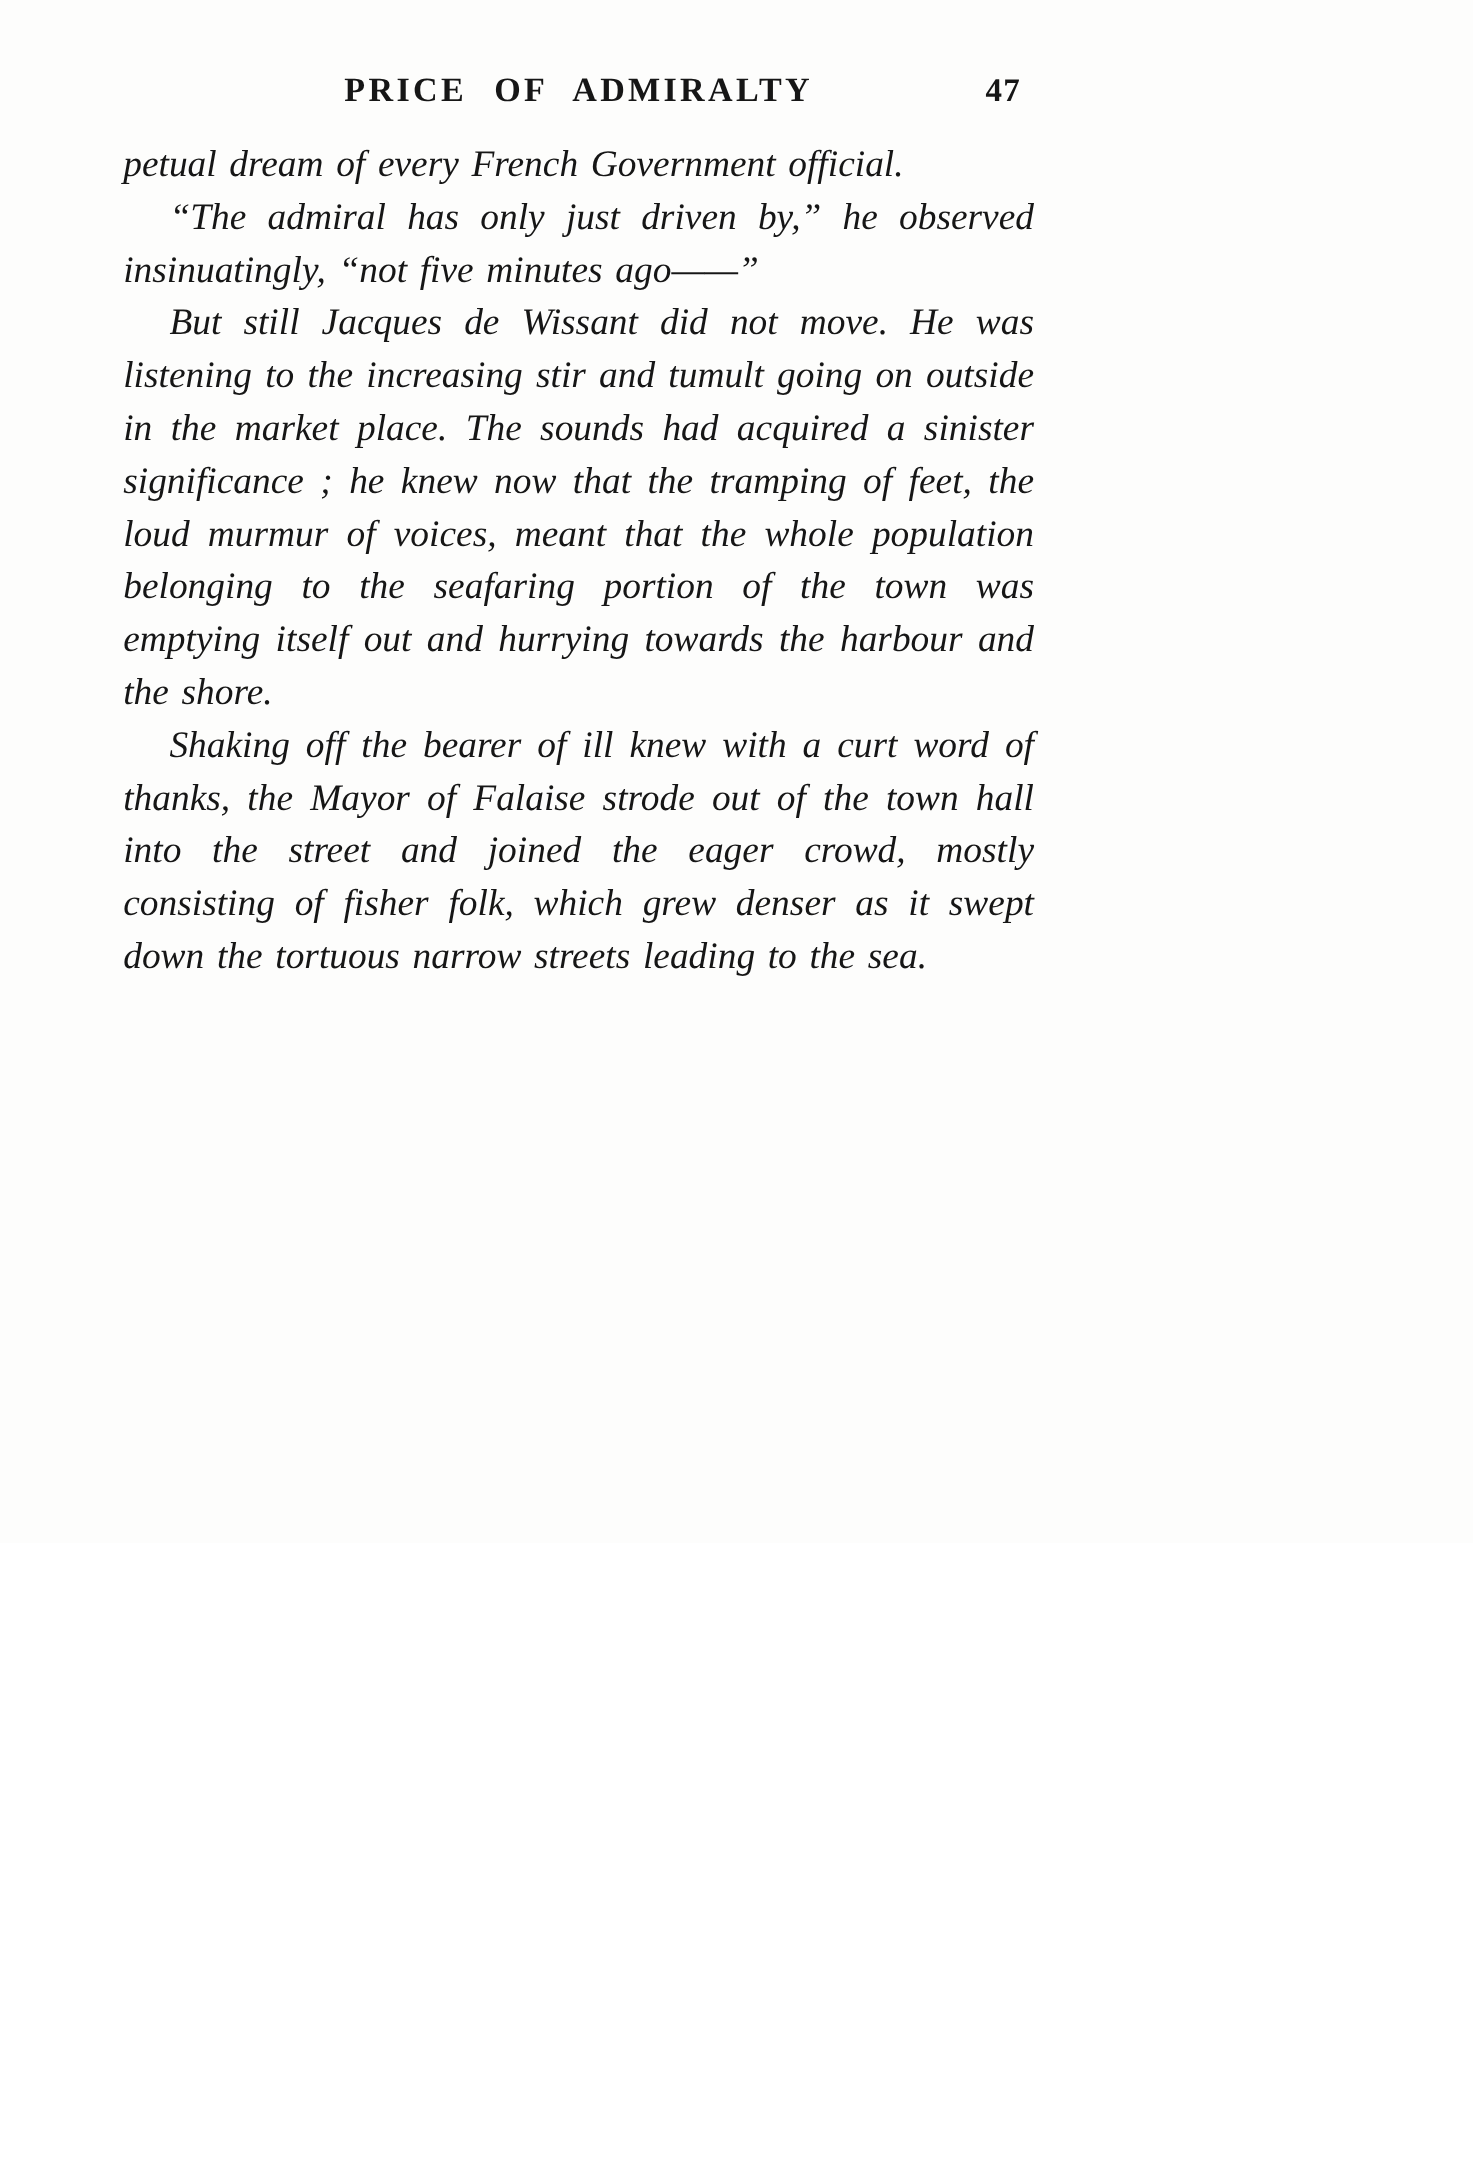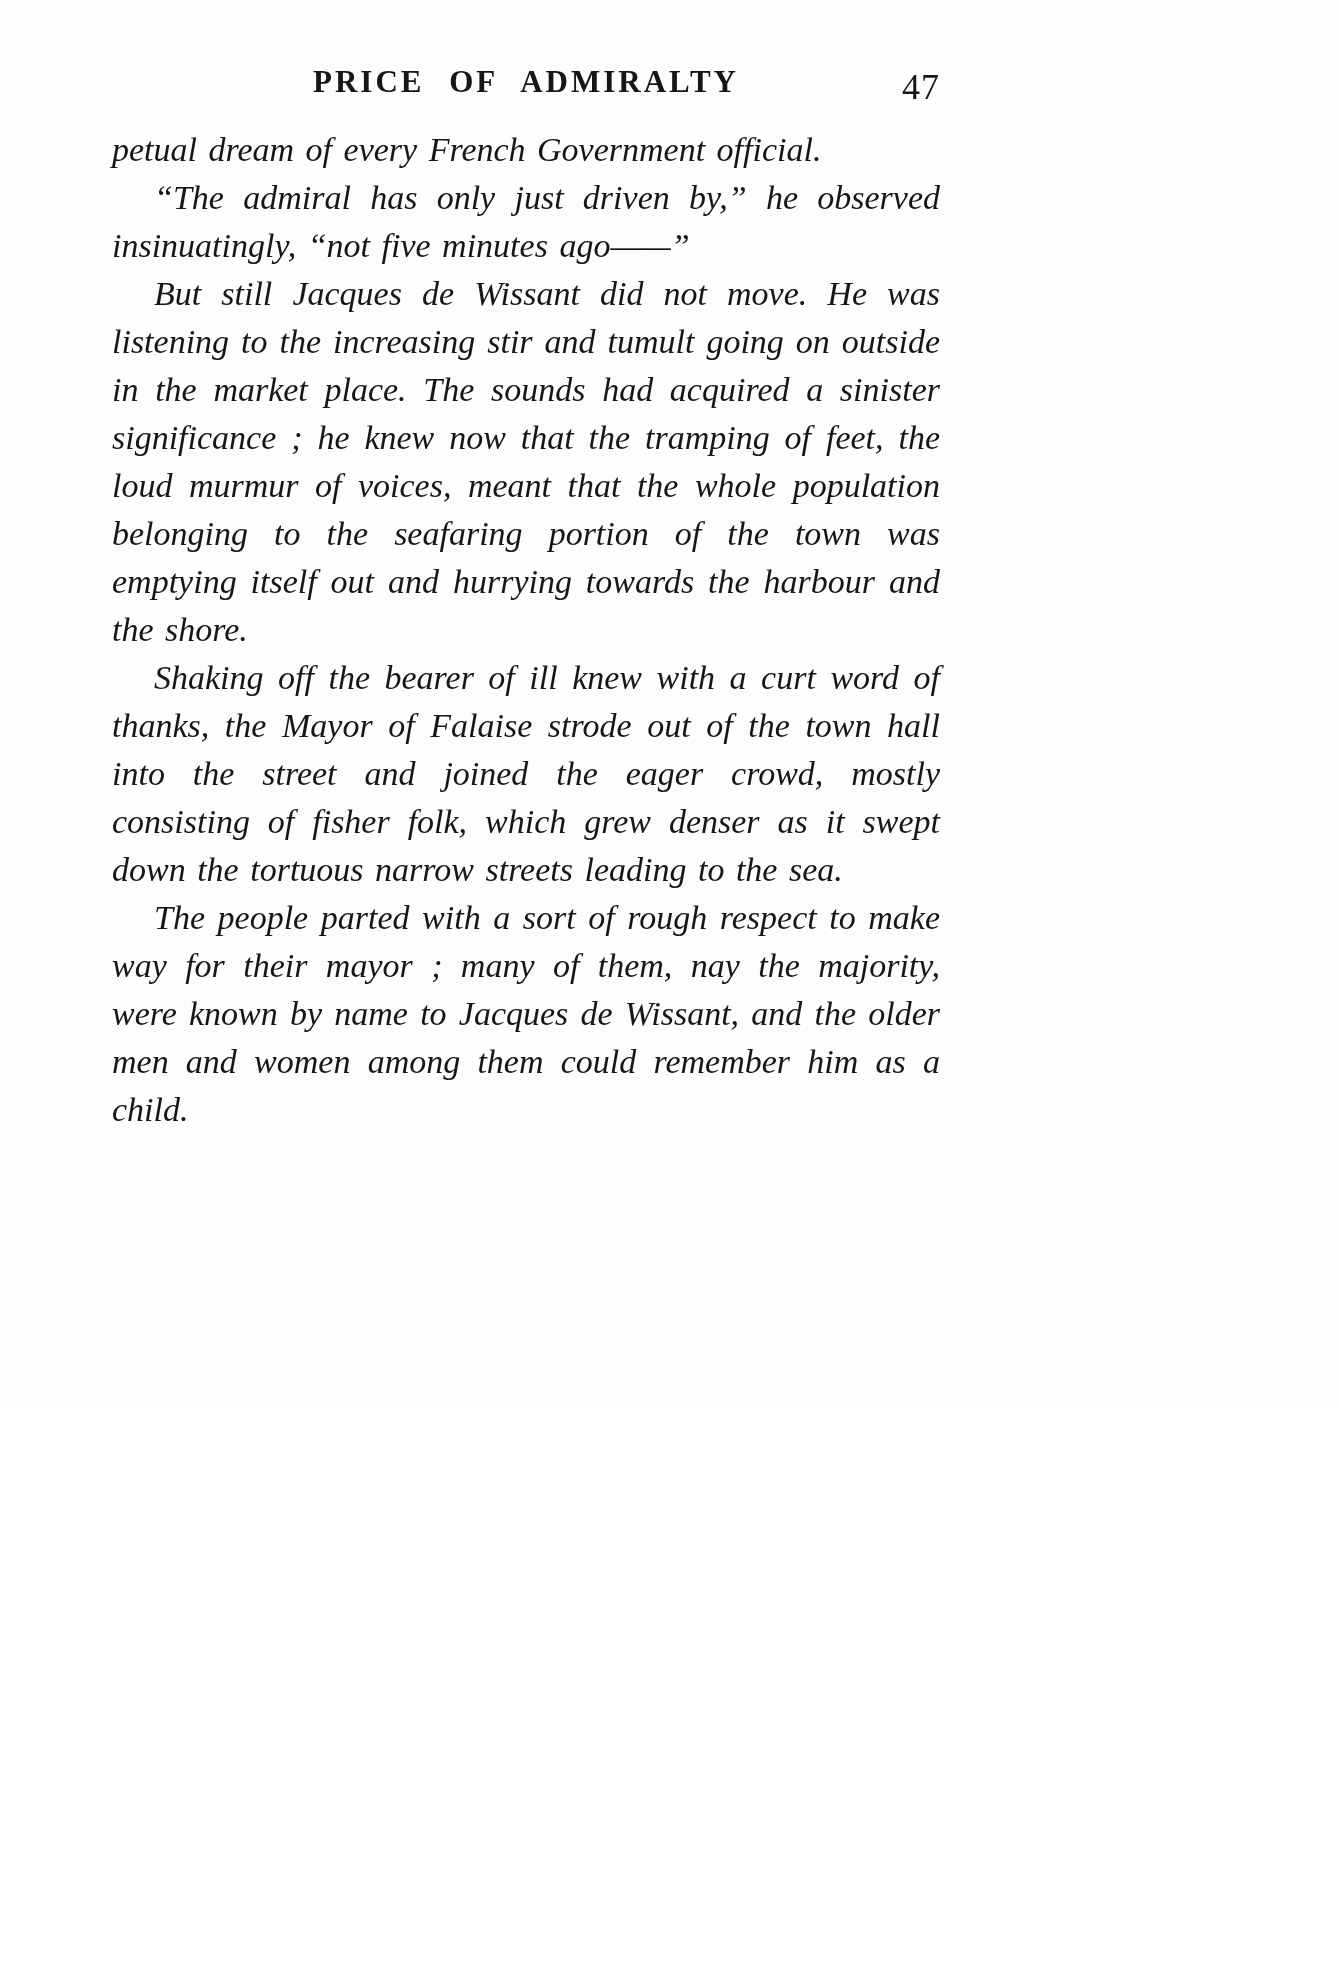--- a/index.html
+++ b/index.html
@@ -26,24 +26,24 @@
   .running-title {
     display: block;
     text-align: center;
     font-weight: bold;
     font-size: 31px;
     letter-spacing: 3px;
     word-spacing: 14px;
   }
   .page-number {
     position: absolute;
-    right: 0;
+    right: 12px;
     top: 2px;
-    font-weight: normal;
-    font-size: 36px;
+    font-weight: bold;
+    font-size: 30px;
     letter-spacing: 1px;
   }
   .page-body {
     font-size: 34px;
     line-height: 48px;
     text-align: justify;
     word-spacing: 3px;
   }
   .para {
     margin: 0;
@@ -61,15 +61,14 @@
 <div class="page" style="--paper: #fdfdfc; --ink: #161616;">
   <header class="page-header">
     <span class="running-title">PRICE OF ADMIRALTY</span>
     <span class="page-number">47</span>
   </header>
   <main class="page-body">
     <p class="para no-indent">petual dream of every French Government official.</p>
     <p class="para">“The admiral has only just driven by,” he observed insinuatingly, “not five minutes ago——”</p>
     <p class="para">But still Jacques de Wissant did not move. He was listening to the increasing stir and tumult going on outside in the market place. The sounds had acquired a sinister significance ; he knew now that the tramping of feet, the loud murmur of voices, meant that the whole population belonging to the seafaring portion of the town was emptying itself out and hurrying towards the harbour and the shore.</p>
     <p class="para">Shaking off the bearer of ill knew with a curt word of thanks, the Mayor of Falaise strode out of the town hall into the street and joined the eager crowd, mostly consisting of fisher folk, which grew denser as it swept down the tortuous narrow streets leading to the sea.</p>
-    <p class="para">The people parted with a sort of rough respect to make way for their mayor ; many of them, nay the majority, were known by name to Jacques de Wissant, and the older men and women among them could remember him as a child.</p>
   </main>
 </div>
 
 </body></html>

